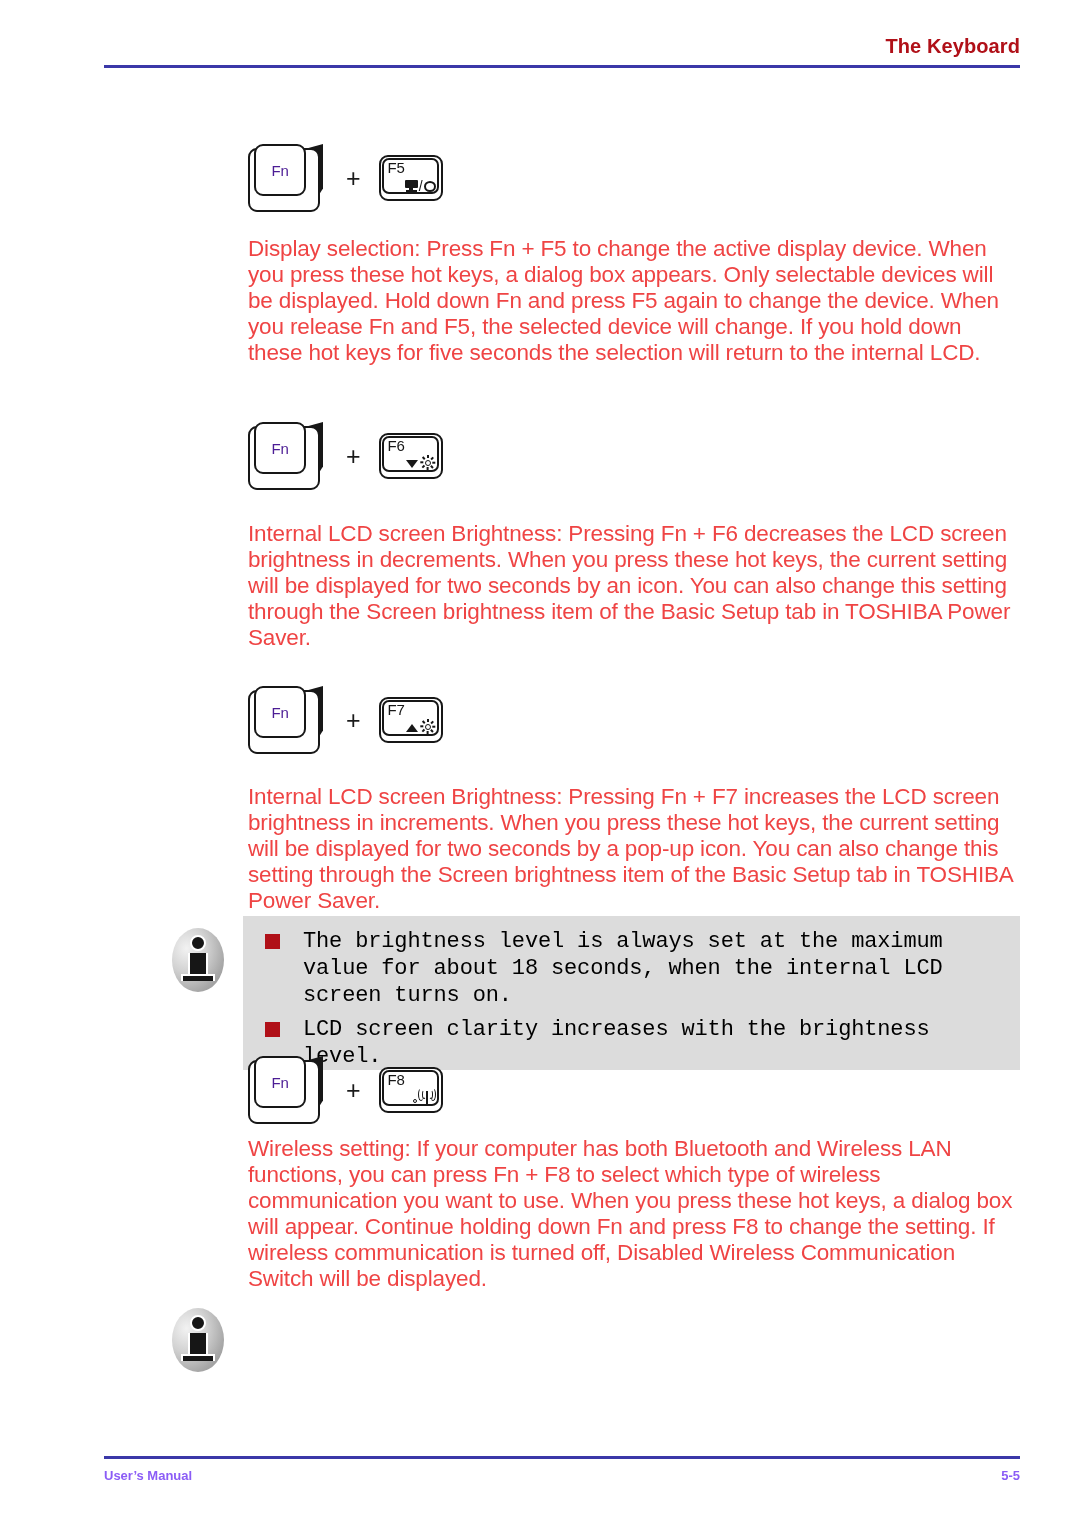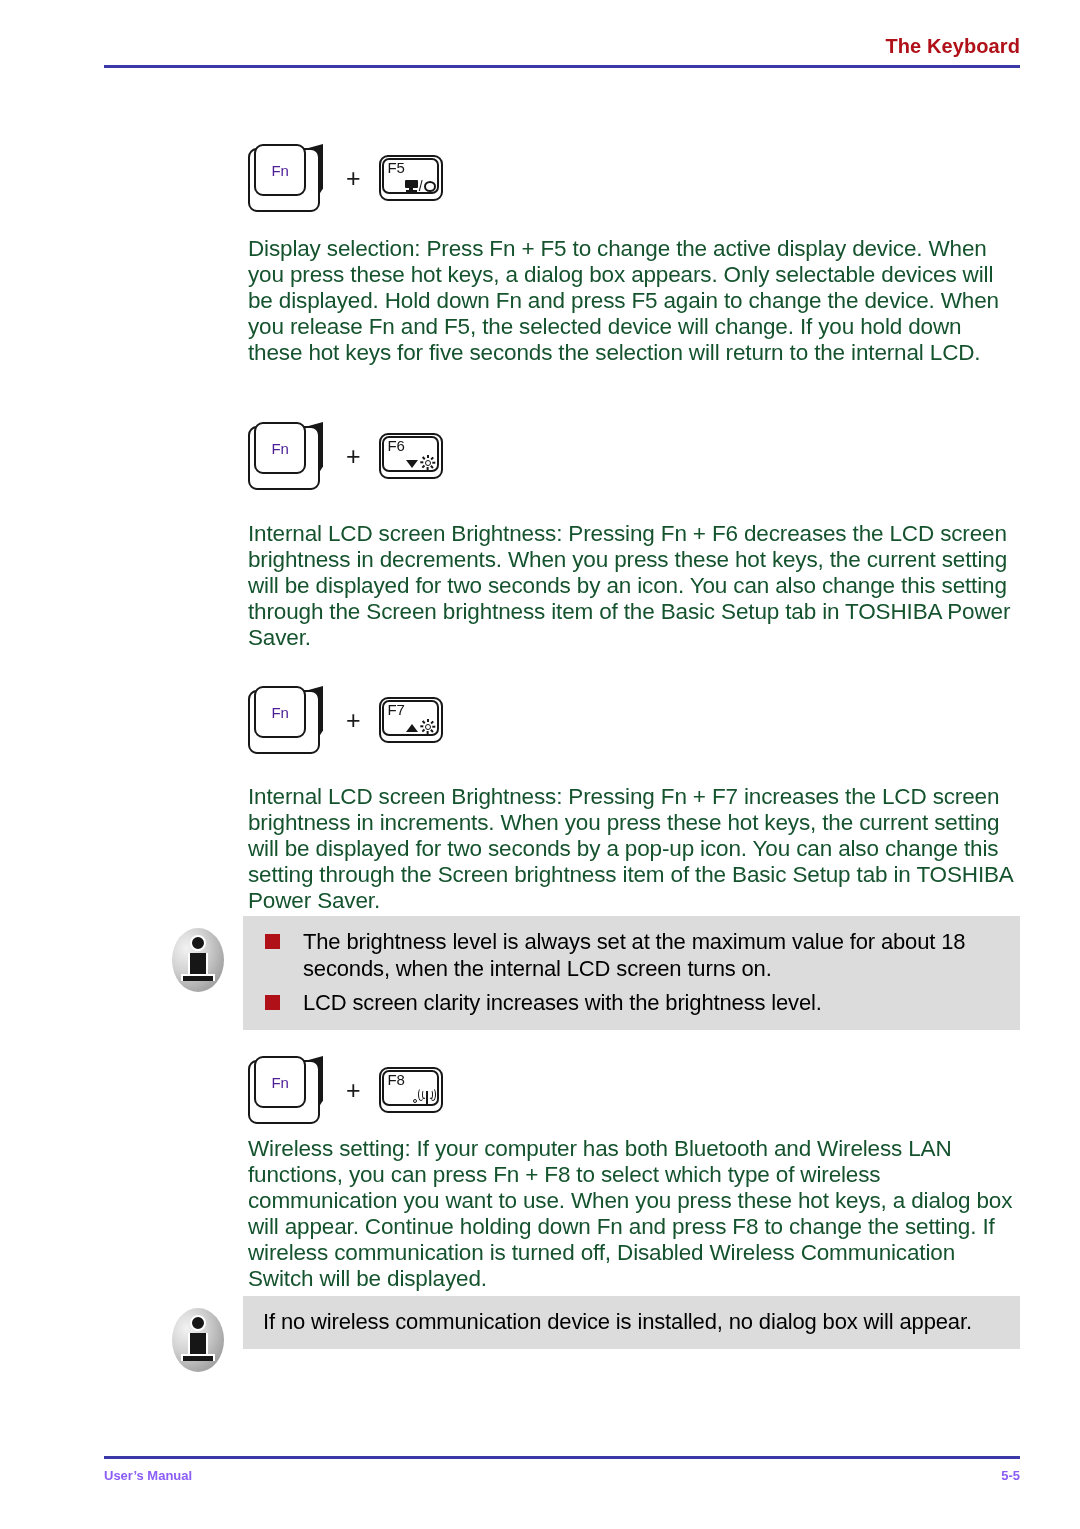--- a/index.html
+++ b/index.html
@@ -72,21 +72,21 @@
     top: 0;
     width: 1080px;
   }
 
   .para {
     position: absolute;
     left: 248px;
     width: 772px;
     font-size: 22.5px;
     line-height: 26px;
-    color: #14532d;
+    color: #ef4444;
     letter-spacing: -0.15px;
   }
 
   
   .keyrow {
     position: absolute;
     left: 248px;
     display: flex;
     align-items: center;
   }
@@ -314,22 +314,23 @@
     left: 13px; top: 50px;
     width: 34px; height: 7px;
     background: #161616;
     border: 2px solid #ffffff;
     border-bottom: none;
     box-sizing: border-box;
   }
   .note-body {
     flex: 1 1 auto;
     background: #dcdcdc;
-    padding: 12px 16px 14px 16px;
-    box-sizing: border-box;
+    padding: 12px 16px 0 16px;
+    box-sizing: border-box;
+    font-family: Liberation Mono, monospace;
   }
   .note-line {
     display: flex;
     align-items: flex-start;
     font-size: 22px;
     line-height: 27px;
     letter-spacing: -0.15px;
   }
   .note-line + .note-line { margin-top: 7px; }
   .sq {
@@ -496,23 +497,20 @@
 
     <div class="para" style="top:1128px;">Wireless setting:   If your computer has both Bluetooth and Wireless LAN functions, you can press Fn + F8 to select which type of wireless communication you want to use. When you press these hot keys, a dialog box will appear. Continue holding down Fn and press F8 to change the setting. If wireless communication is turned off, Disabled Wireless Communication Switch      will be displayed.</div>
 
     <div class="note" style="top:1288px;">
       <div class="note-icon">
         <span class="disc"></span>
         <span class="i-dot"></span>
         <span class="i-stem"></span>
         <span class="i-foot"></span>
       </div>
-      <div class="note-body">
-        <div class="note-plain">If no wireless communication device is installed, no dialog box will appear.</div>
-      </div>
     </div>
 
   </div>
 
   <div class="footer">
     <div class="footer-rule"></div>
     <div class="footer-row">
       <span>User’s Manual</span>
       <span>5-5</span>
     </div>

